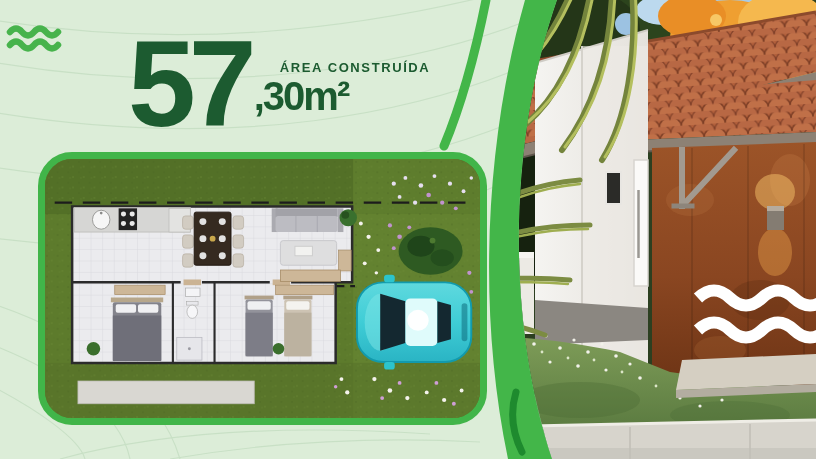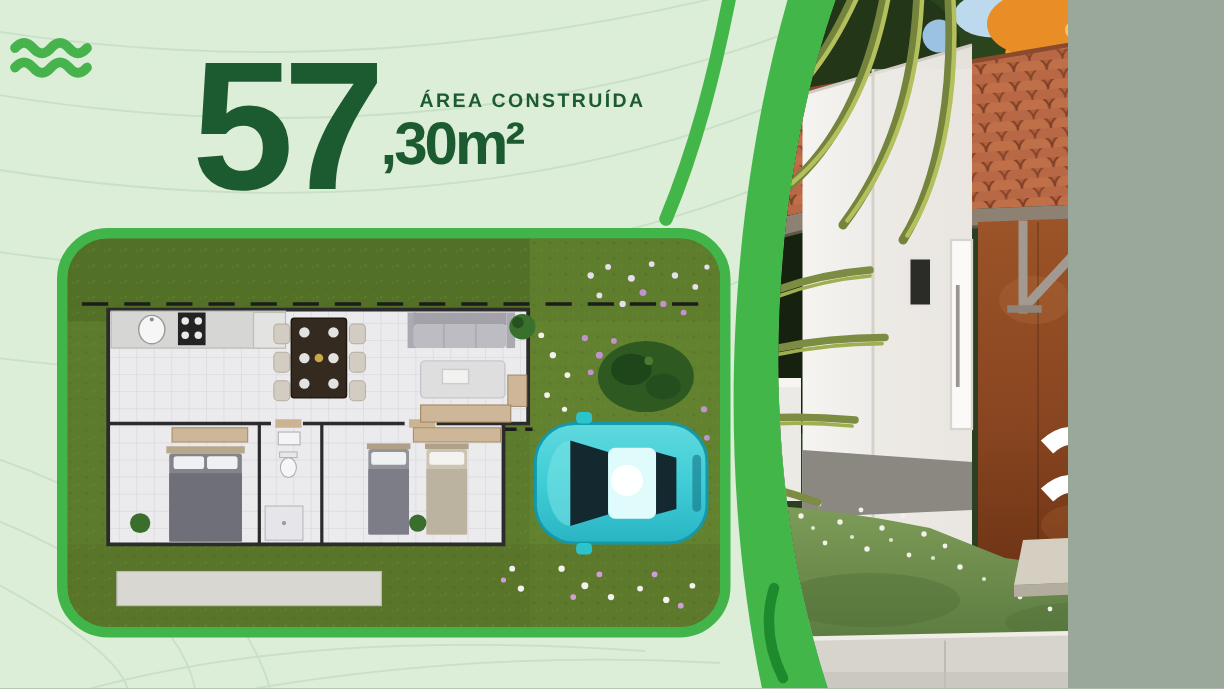--- a/index.html
+++ b/index.html
@@ -1,17 +1,17 @@
 <!DOCTYPE html>
 <html><head>
 <meta charset="utf-8">
 <style>
   html,body{margin:0;padding:0;background:#9aa89a;}
   .canvas{
-    position:relative;width:712px;height:459px;overflow:hidden;
+    position:relative;width:816px;height:459px;overflow:hidden;
     background:#dcedd8;font-family:"Liberation Sans",sans-serif;
     -webkit-font-smoothing:antialiased;
   }
   .contours{position:absolute;left:0;top:0;pointer-events:none;}
   .wave-icon-green{position:absolute;left:6px;top:22px;}
   .headline{position:absolute;left:128px;top:28px;display:flex;align-items:flex-start;color:#1c5b30;}
   .headline .num-big{
     font-size:122px;font-weight:900;line-height:.92;letter-spacing:-7px;
   }
   .headline .right-col{margin-left:4px;padding-top:30px;}

